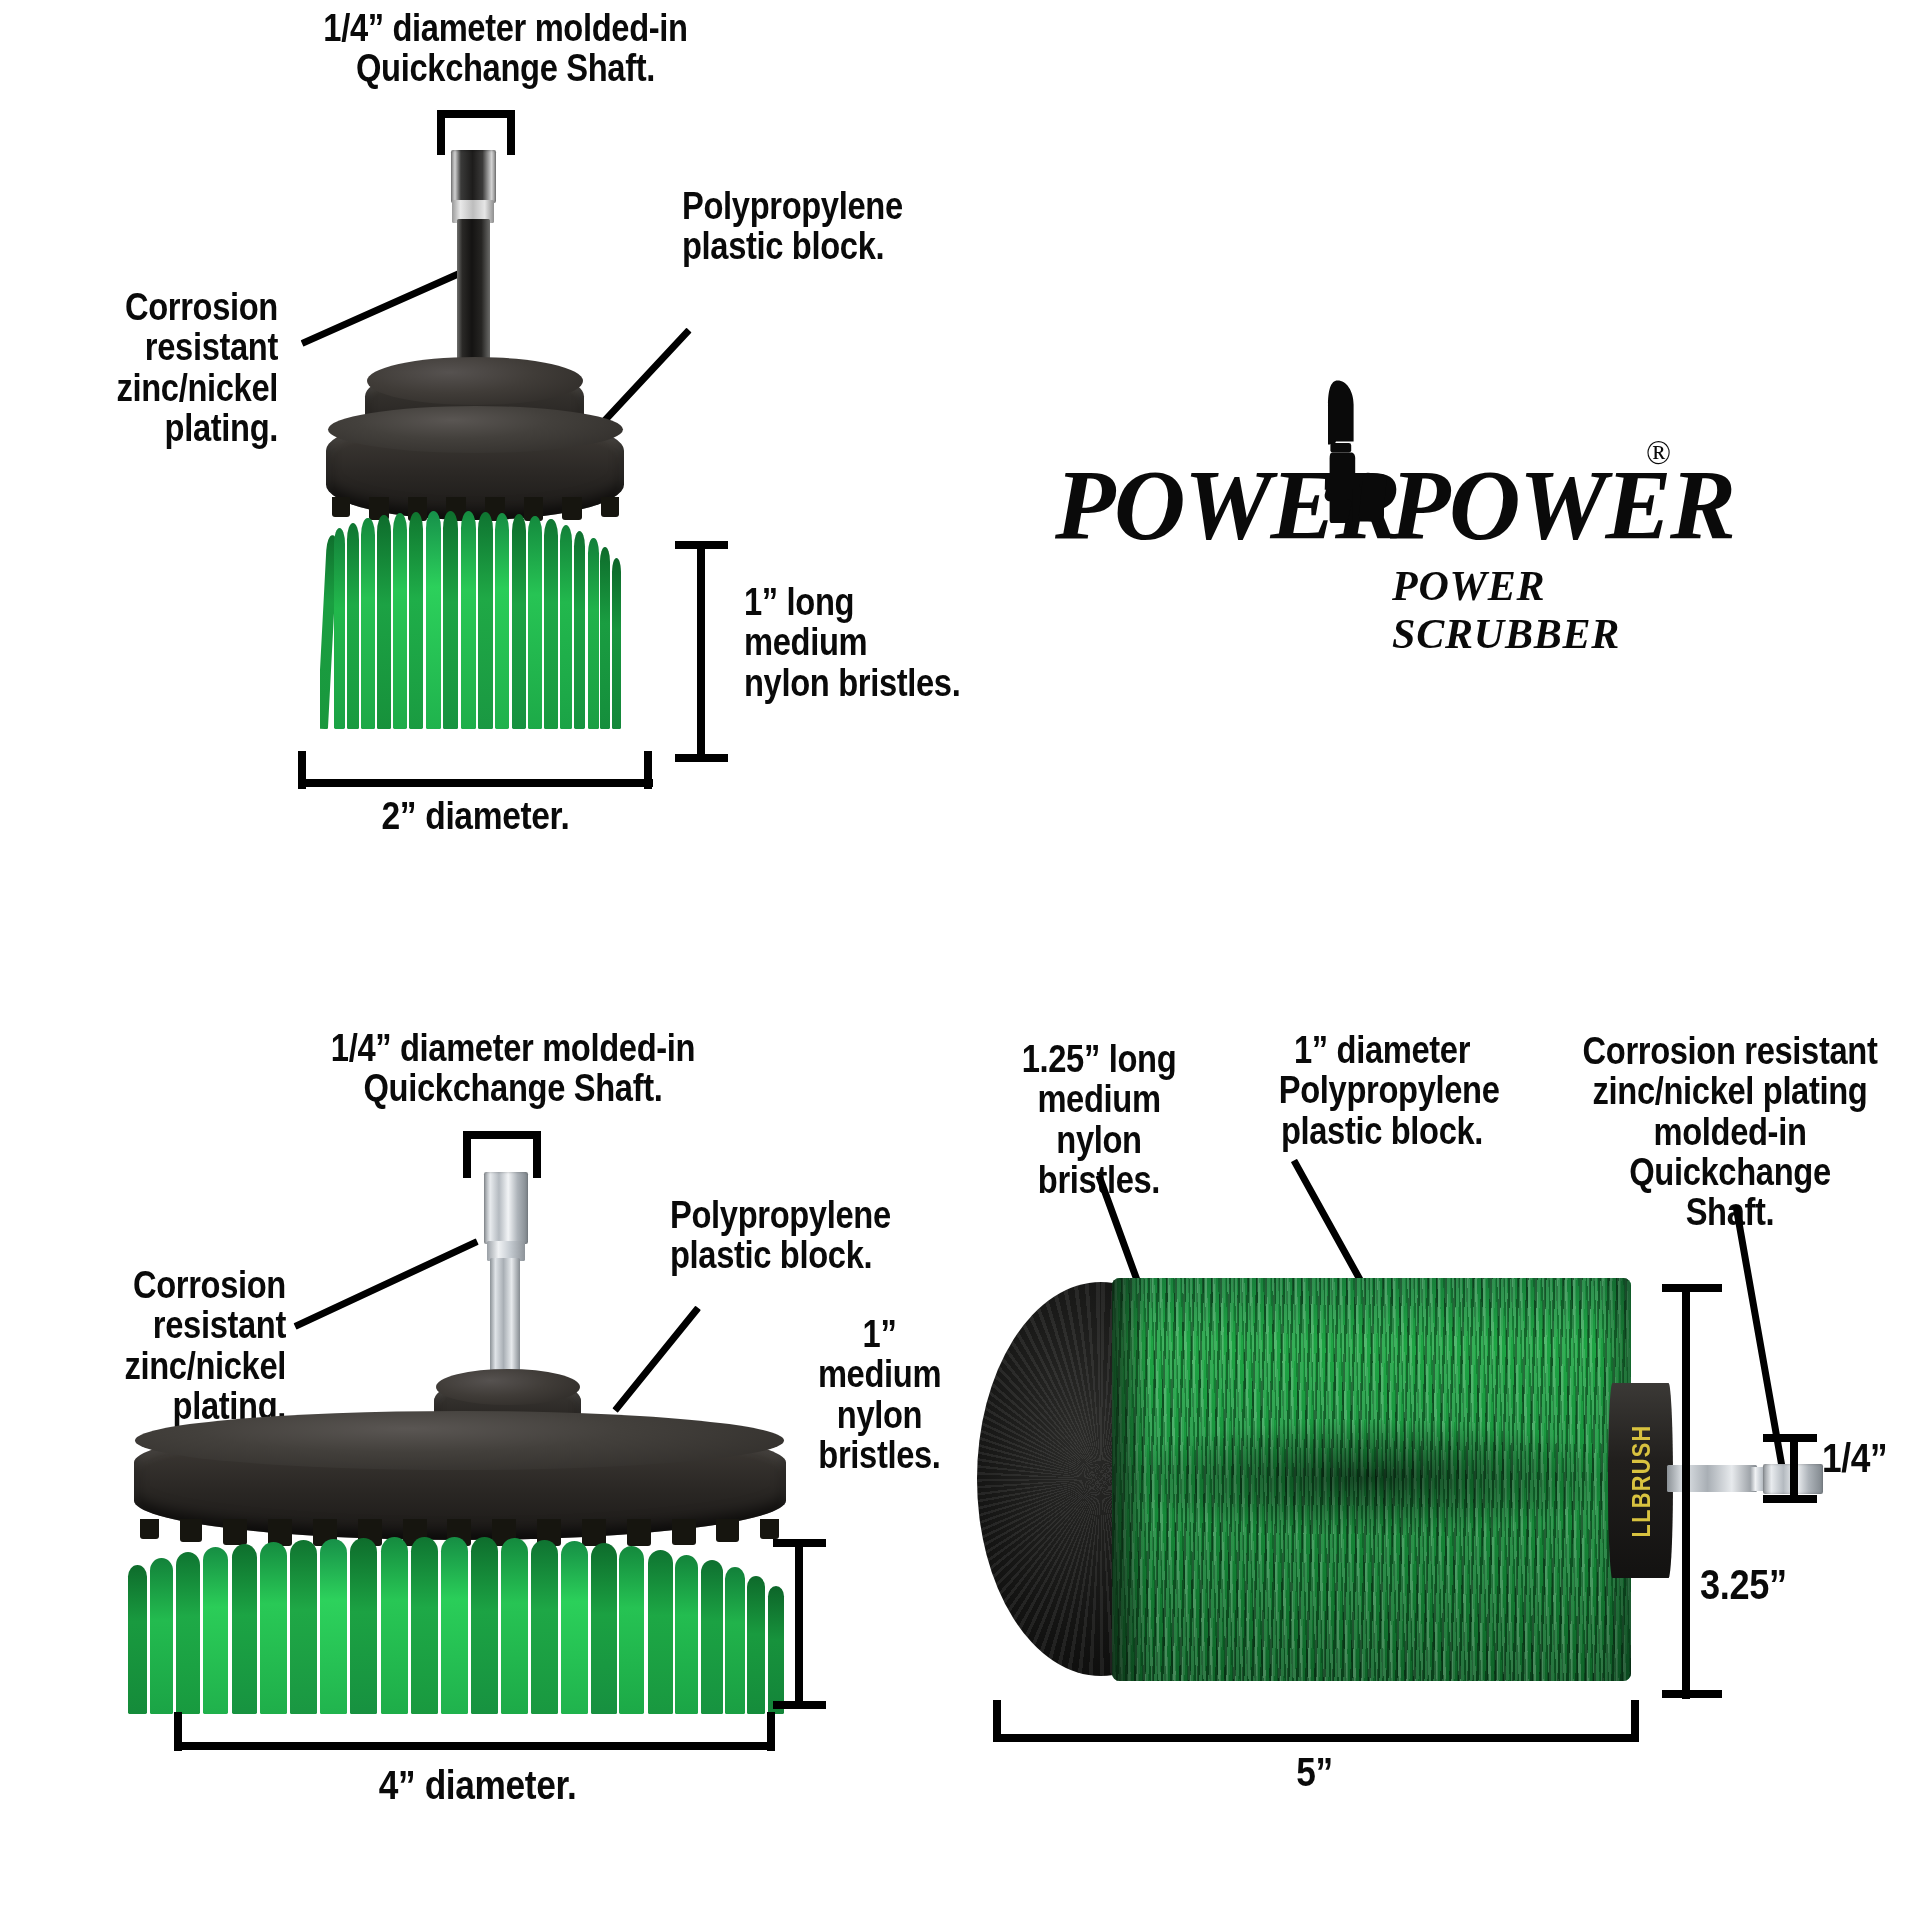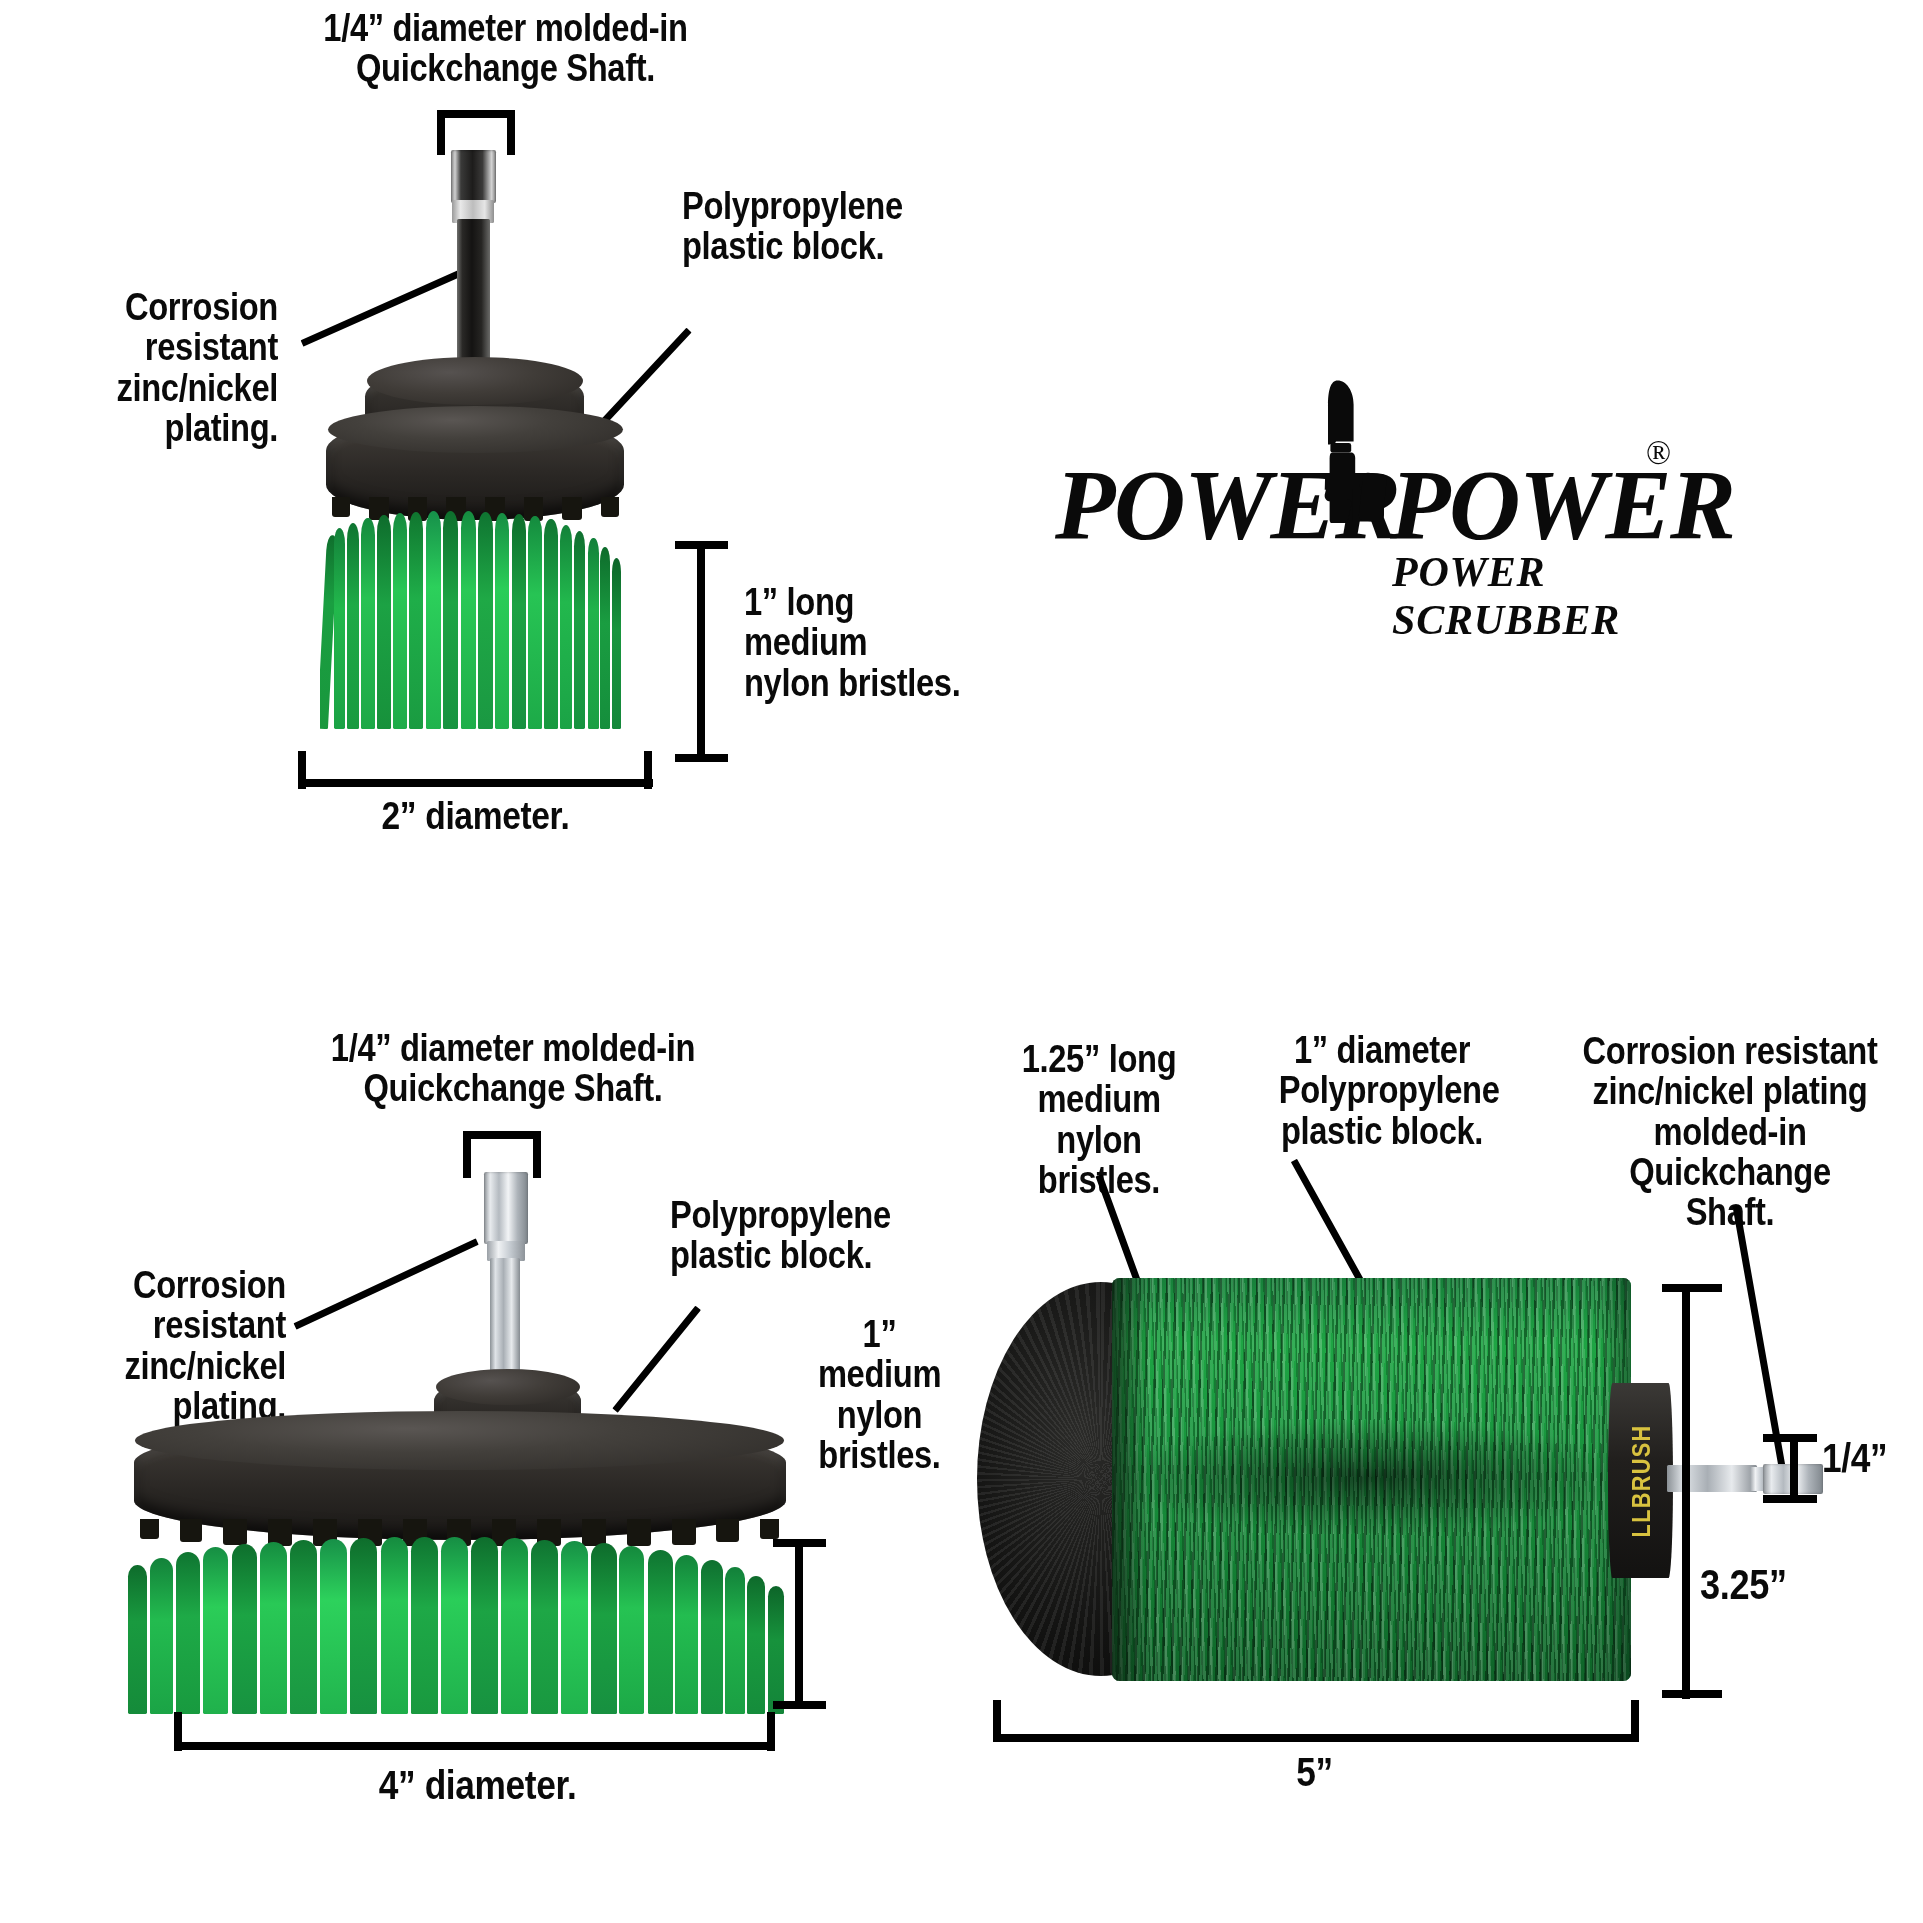--- a/index.html
+++ b/index.html
@@ -205,21 +205,21 @@
       <rect x="38" y="80" width="26" height="12" rx="3" fill="#0a0a0a"></rect>
       <path fill="#0a0a0a" d="M40 92h24c3 0 5 3 5 7v38c0 6-3 10-8 10H44c-5 0-7-4-7-10V99c0-4 1-7 3-7z"></path>
       <path fill="#0a0a0a" d="M34 132h40l4 12c1 5-2 9-7 9H38c-5 0-8-4-7-9z"></path>
       <path fill="#0a0a0a" d="M37 150h22c4 0 6 3 5 8l-4 18c-1 4-4 6-8 6h-9c-4 0-6-3-6-7z"></path>
       <path fill="#0a0a0a" d="M66 138h32c4 0 7 3 7 8v24c0 5-3 8-7 8H66z"></path>
       <rect x="76" y="118" width="30" height="60" rx="6" fill="#0a0a0a" transform="rotate(6 91 148)"></rect>
     </svg>
 
     <div class="word" style="left:338px;top:72px;font-size:99px;">POWER</div>
     <div class="reg" style="left:594px;top:59px;font-size:33px;">®</div>
-    <div class="tag" style="left:340px;top:172px;font-size:42px;font-family:Liberation Serif, serif;">POWER SCRUBBER</div>
+    <div class="tag" style="left:340px;top:186px;font-size:42px;font-family:Liberation Serif, serif;">POWER SCRUBBER</div>
   </div>
 
   <div>
 
     <div class="anno c" style="left:265px;top:1028px;width:496px;font-size:38px;">1/4” diameter molded-in
 Quickchange Shaft.</div>
 
     <div>
       <div class="cap-h" style="left:463px;top:1131px;width:78px;"></div>
       <div class="cap-v" style="left:463px;top:1131px;height:47px;"></div>

